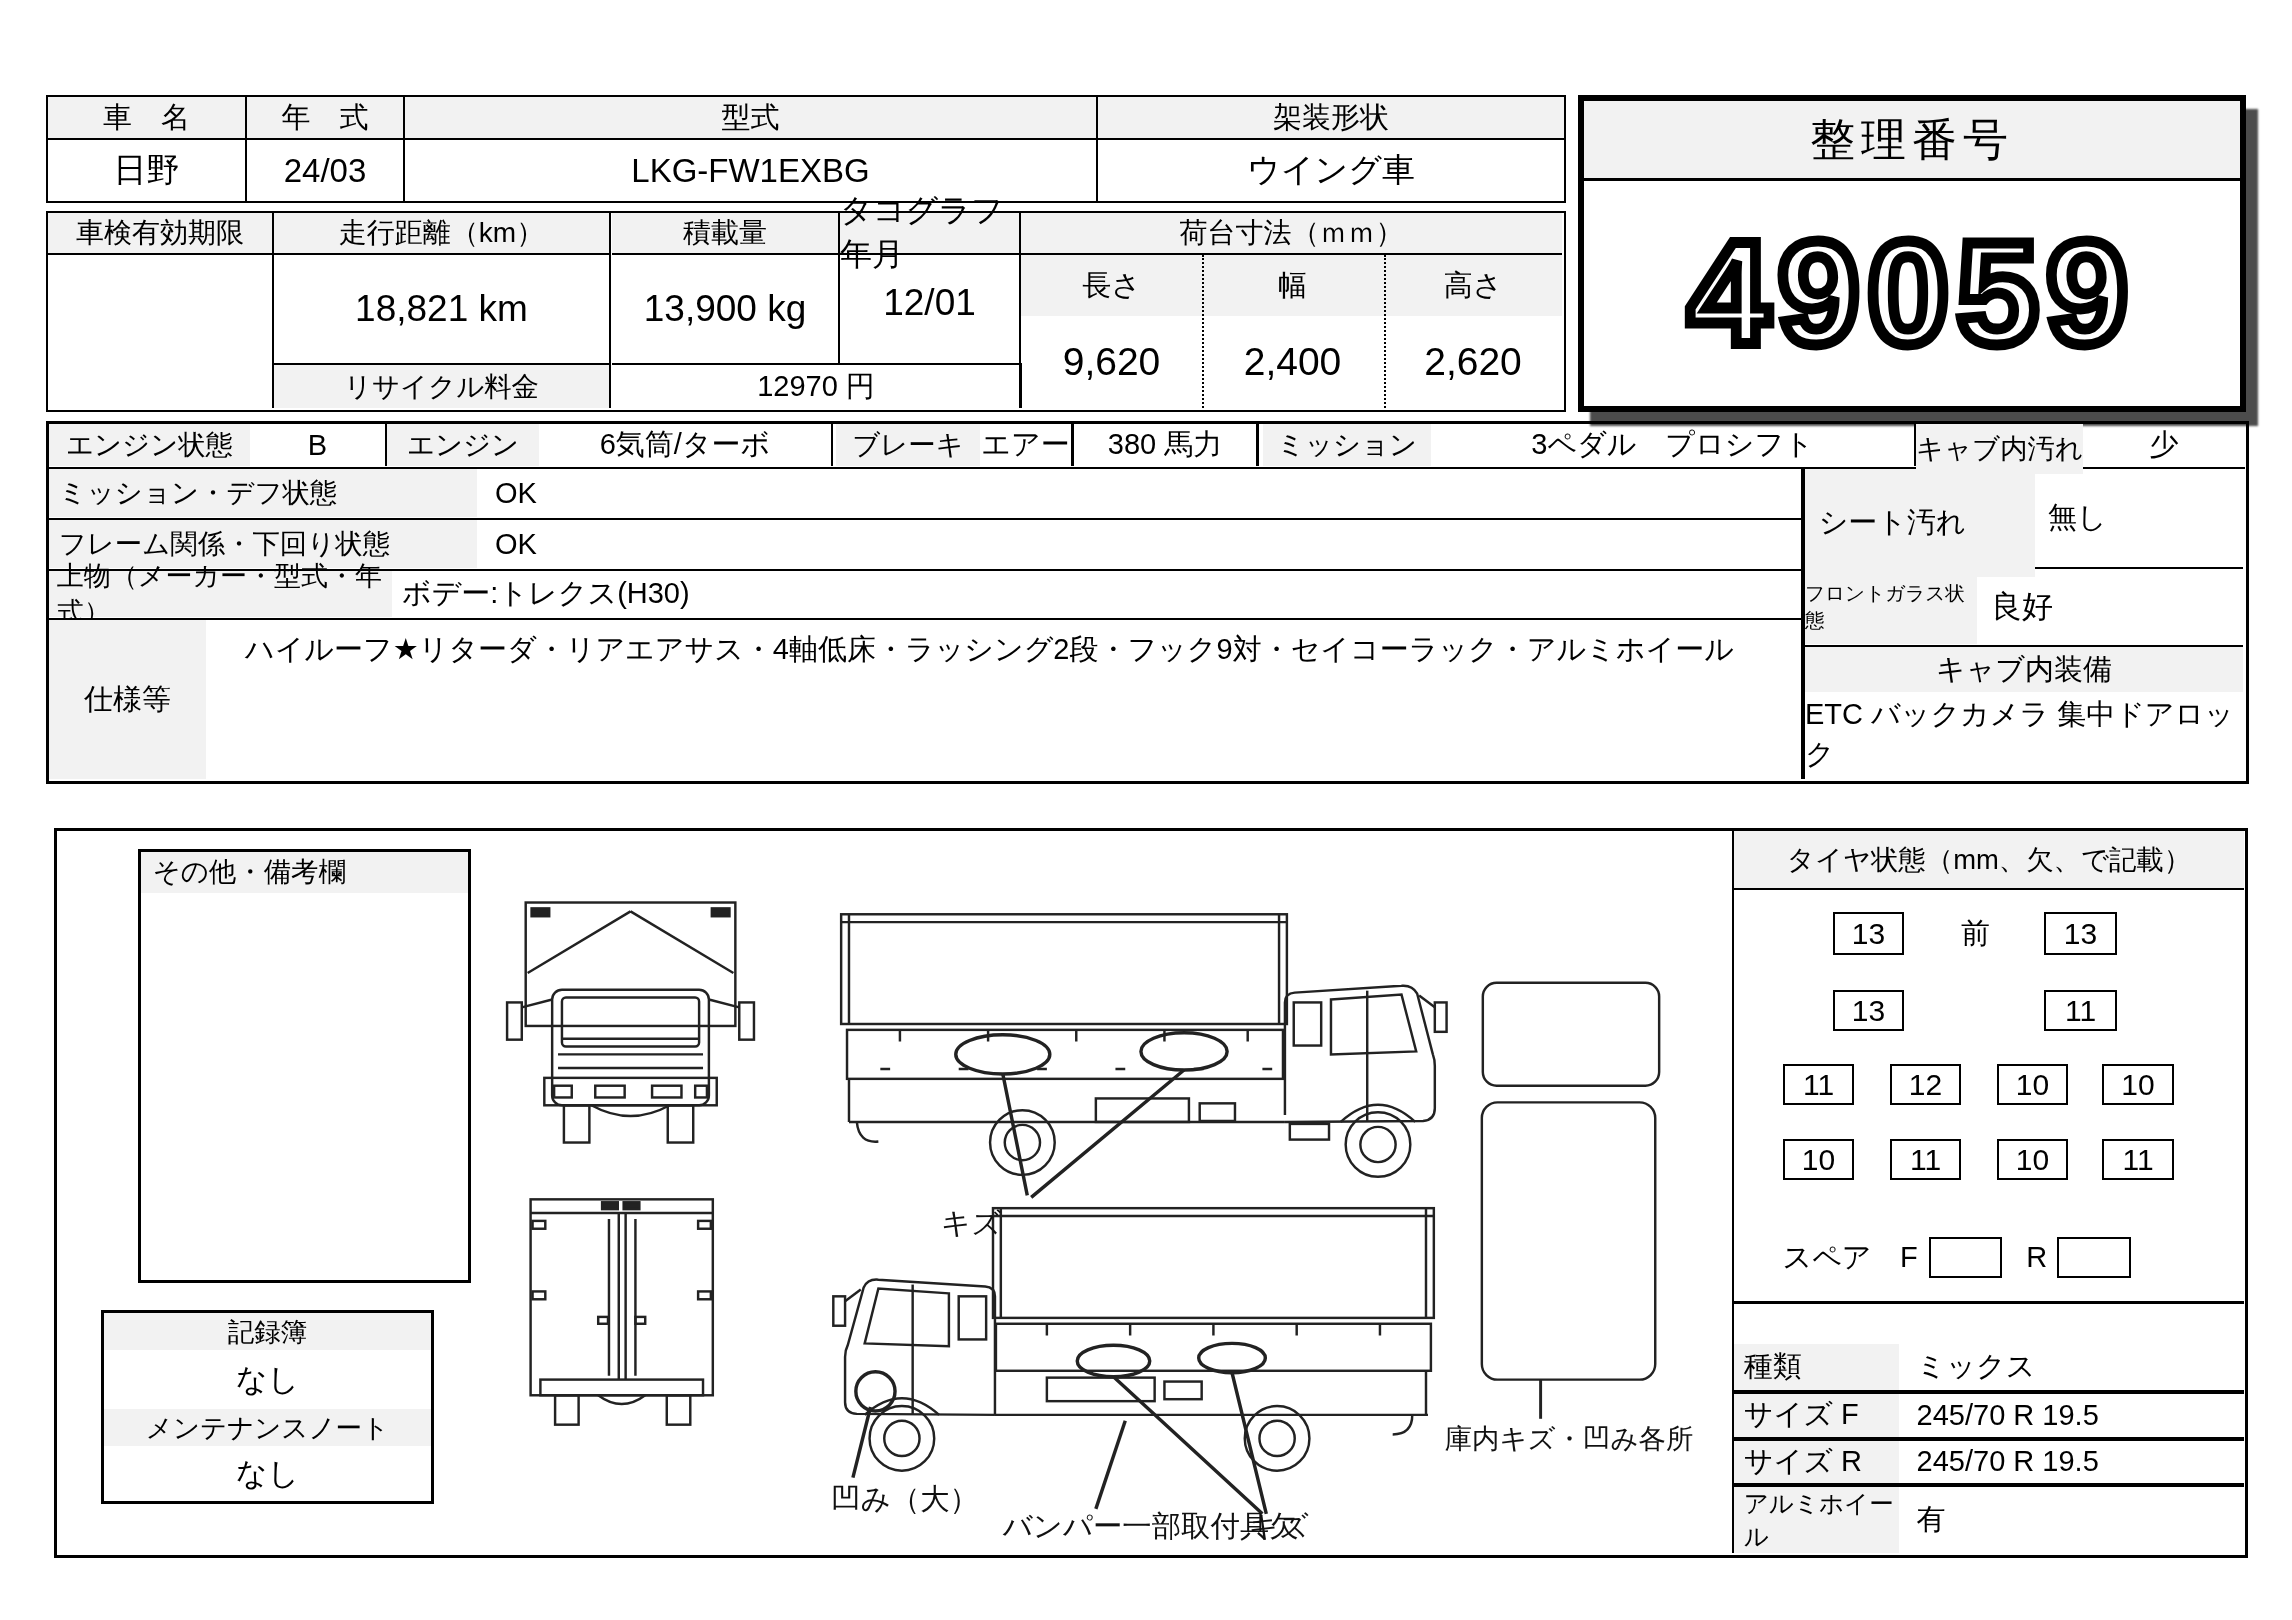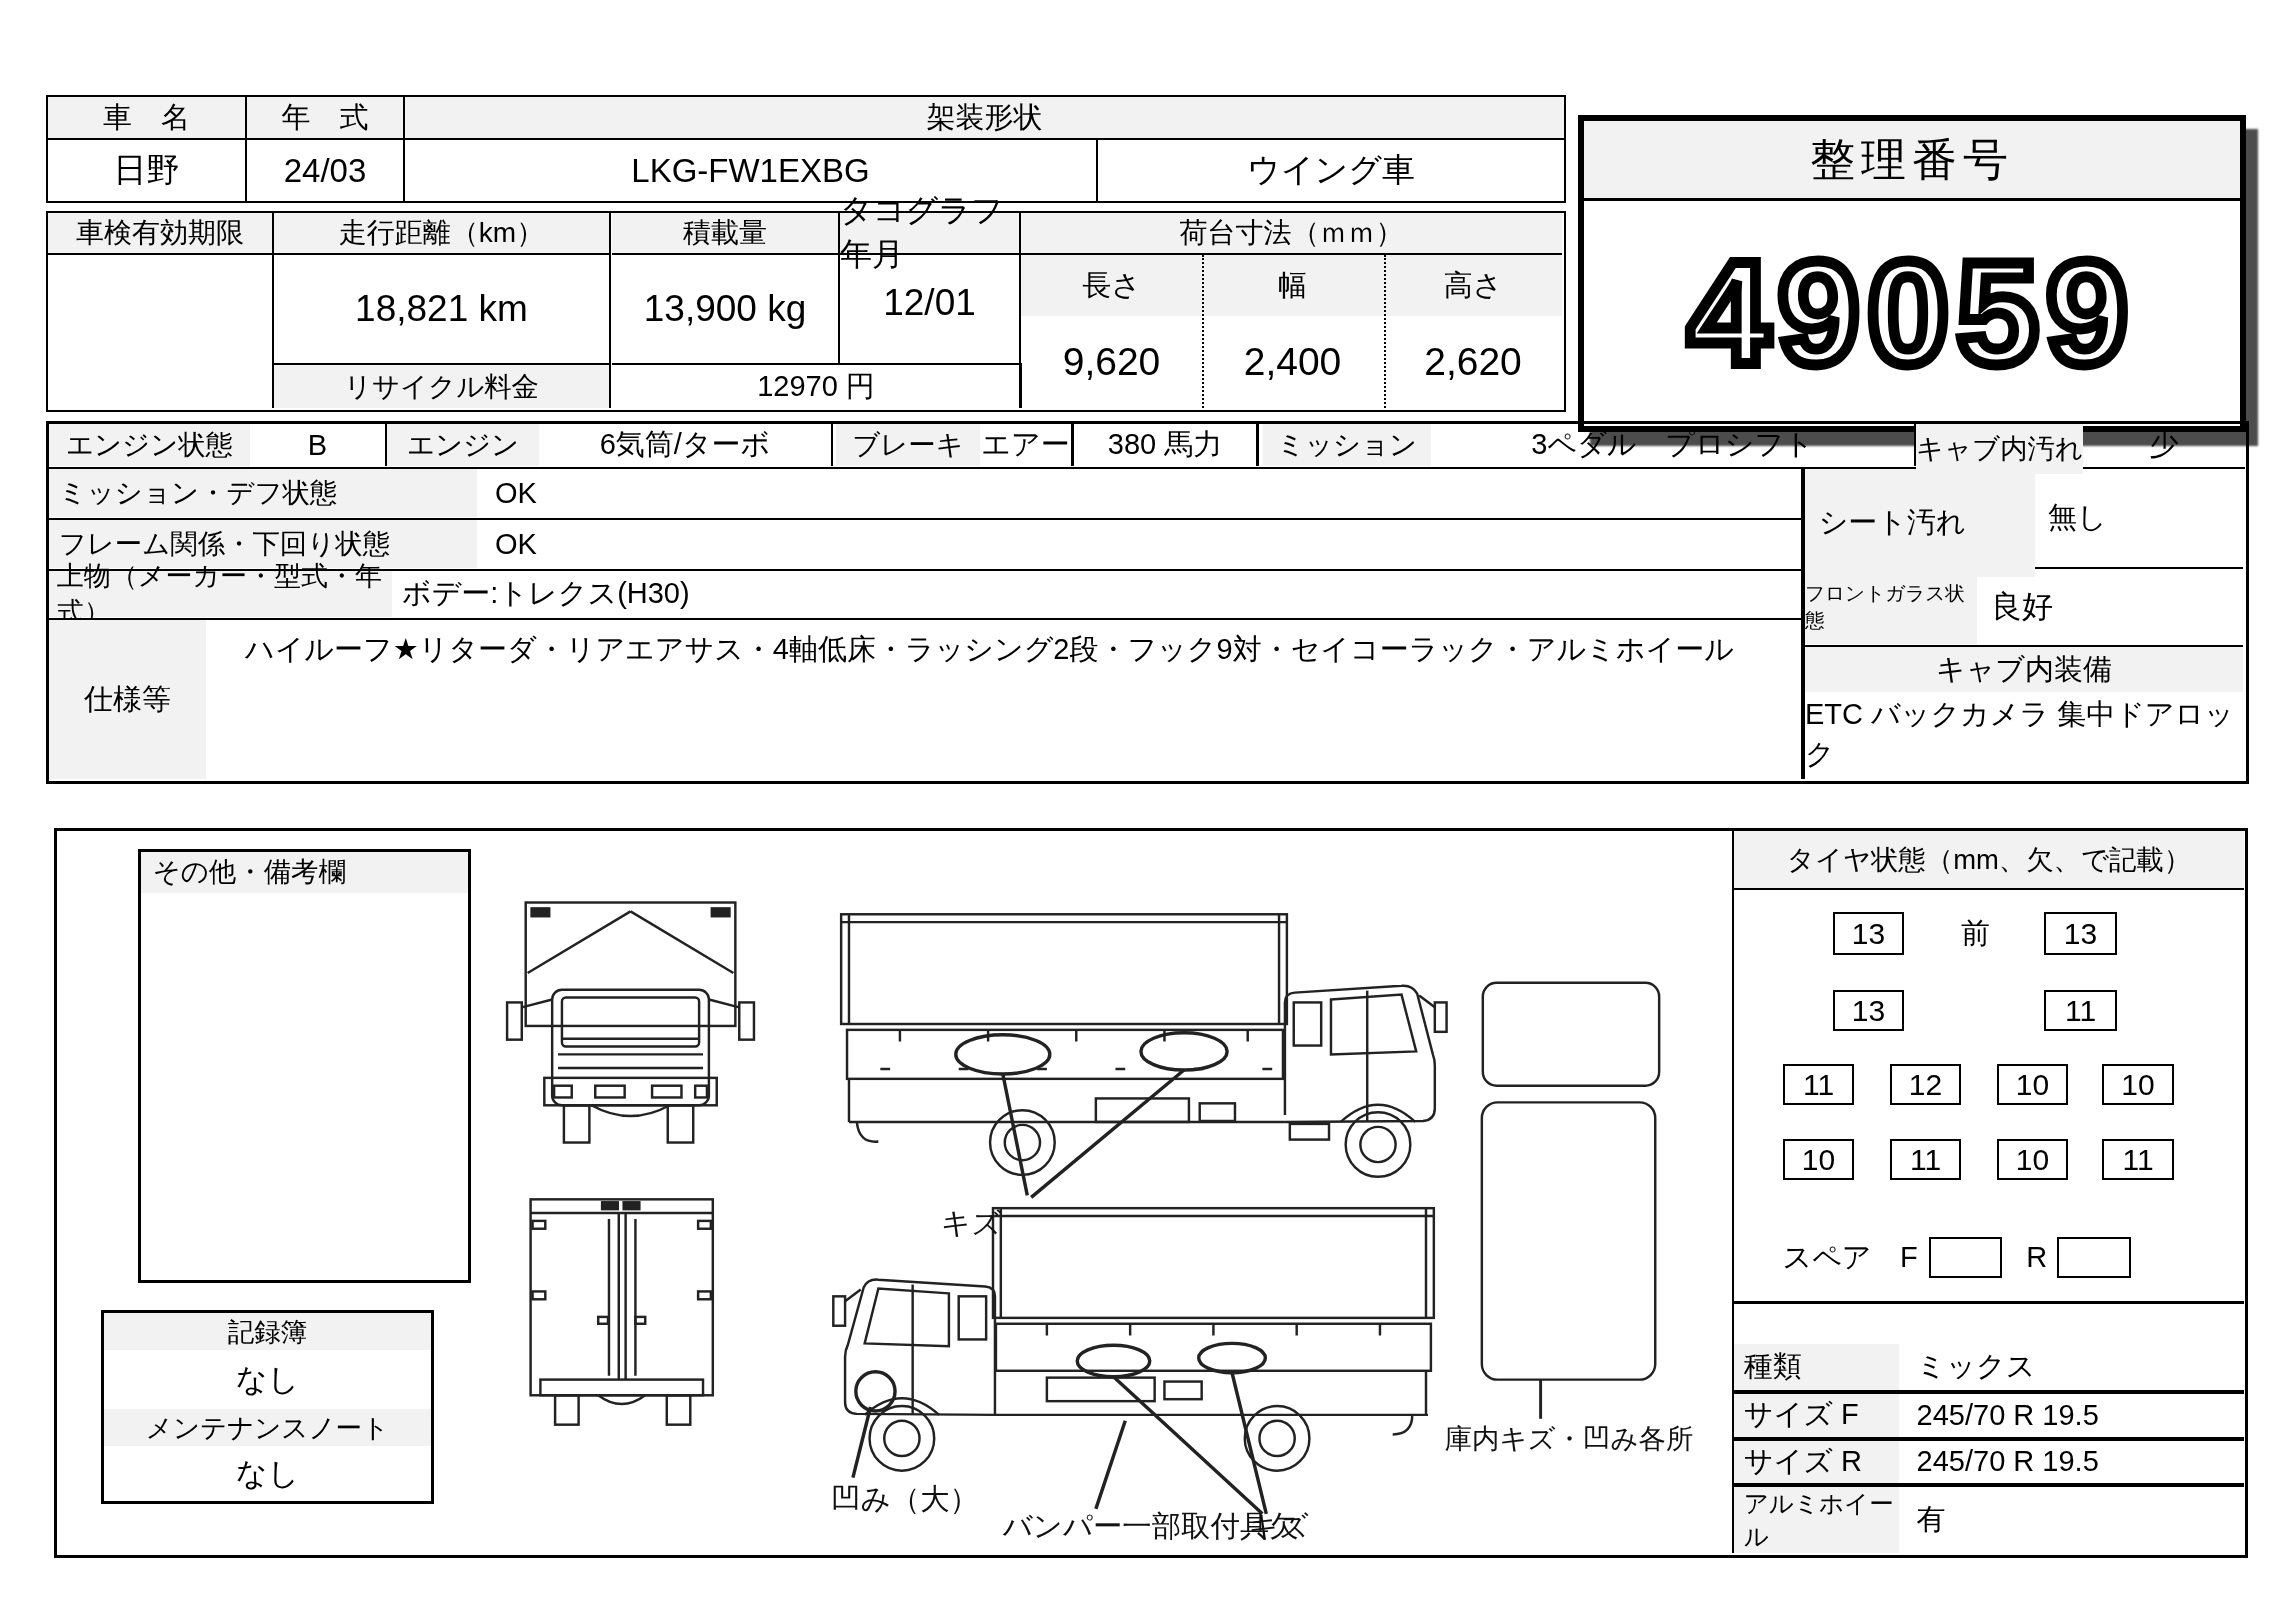--- a/index.html
+++ b/index.html
@@ -25,32 +25,33 @@
 </style>
 </head>
 <body>
 
 <div class="page">
 
   <div class="abs" style="left:46px;top:95px;width:1520px;height:108px;border:2.9px solid #000;display:flex;flex-direction:column;">
     <div class="row" style="height:43px;">
       <div class="cell gray bb3 br3" style="width:199px;font-size:29px;">車　名</div>
       <div class="cell gray bb3 br3" style="width:158px;font-size:29px;">年　式</div>
+      <div class="cell gray bb3 br3" style="width:693px;font-size:29px;">型式</div>
       <div class="cell gray bb3" style="flex:1;font-size:29px;">架装形状</div>
     </div>
     <div class="row" style="flex:1;">
       <div class="cell br3" style="width:199px;font-size:33px;">日野</div>
       <div class="cell br3" style="width:158px;font-size:33px;">24/03</div>
       <div class="cell br3" style="width:693px;font-size:33px;">LKG-FW1EXBG</div>
       <div class="cell" style="flex:1;font-size:33px;">ウイング車</div>
     </div>
   </div>
 
   <div class="abs" style="left:1578px;top:95px;width:668px;height:317px;border:6.9px solid #000;background:#fff;
-              box-shadow:11.8px 13.7px 2px rgba(45,45,45,0.85);display:flex;flex-direction:column;margin-top:20px;">
+              box-shadow:11.8px 13.7px 2px rgba(45,45,45,0.85);display:flex;flex-direction:column;">
     <div class="cell gray" style="height:80px;border-bottom:3.9px solid #000;font-size:45px;letter-spacing:5.9px;">整理番号</div>
     <div class="cell" style="flex:1;">
       <span class="refnum">49059</span>
     </div>
   </div>
 
   <div class="abs" style="left:46px;top:211px;width:1520px;height:201px;border:2.9px solid #000;">
 
     <div class="abs cell gray bb3 br3" style="left:0;top:0;width:226px;height:42px;font-size:28px;">車検有効期限</div>
     <div class="abs cell gray bb3 br3" style="left:226px;top:0;width:337px;height:42px;font-size:28px;">走行距離（km）</div>

